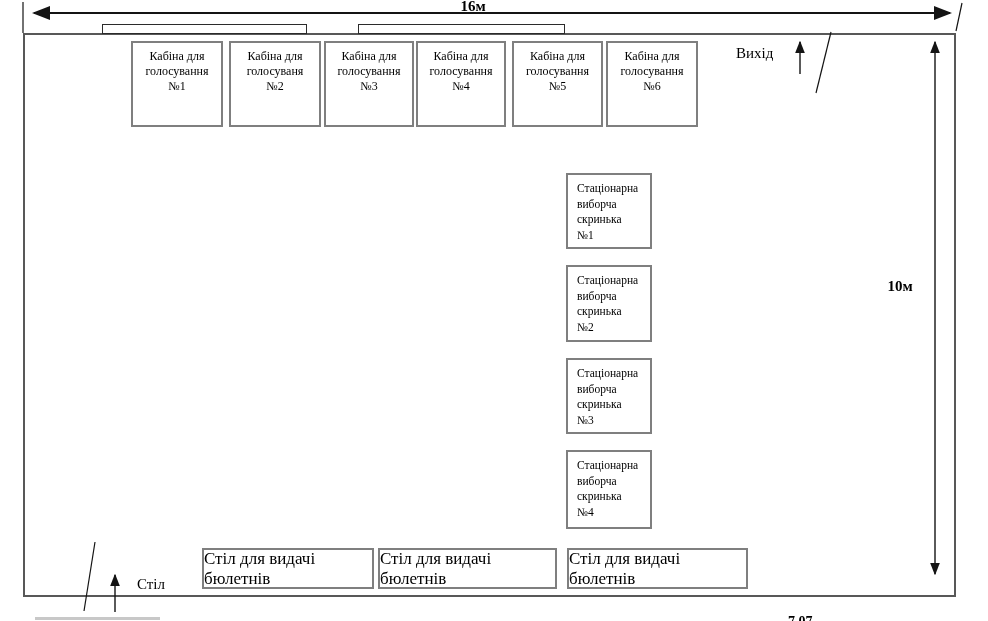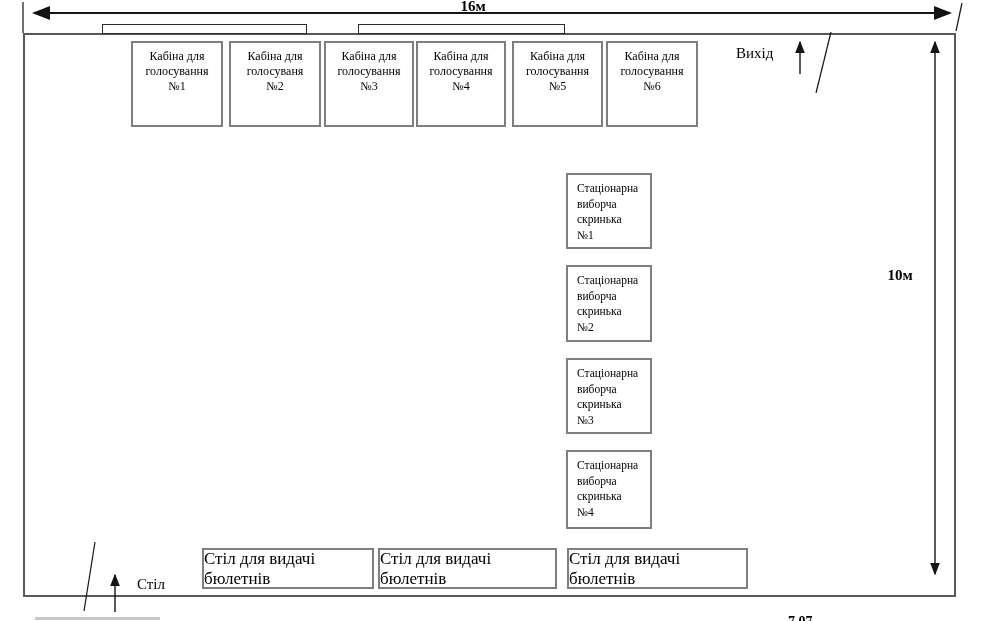--- a/index.html
+++ b/index.html
@@ -88,21 +88,21 @@
   <span>Стіл для видачі бюлетнів</span>
 </div>
 <div class="abs furn table-box" style="left:378px;top:548px;width:179px;height:41px">
   <span>Стіл для видачі бюлетнів</span>
 </div>
 <div class="abs furn table-box" style="left:567px;top:548px;width:181px;height:41px">
   <span>Стіл для видачі бюлетнів</span>
 </div>
 
 <div class="abs dim-label" style="left:438px;top:-2px;width:70px">16м</div>
-<div class="abs dim-label" style="left:874px;top:267px;width:52px">10м</div>
+<div class="abs dim-label" style="left:874px;top:278px;width:52px">10м</div>
 <div class="abs door-label" style="left:736px;top:45px">Вихід</div>
 <div class="abs door-label" style="left:137px;top:576px">Стіл</div>
 
 <svg class="overlay" width="988" height="621" viewBox="0 0 988 621">
   <defs>
     <marker id="ae" markerWidth="9" markerHeight="7" refX="8" refY="3.5" orient="auto">
       <path d="M0,0 L9,3.5 L0,7 z" fill="#141414"></path>
     </marker>
     <marker id="as" markerWidth="9" markerHeight="7" refX="1" refY="3.5" orient="auto">
       <path d="M9,0 L0,3.5 L9,7 z" fill="#141414"></path>

